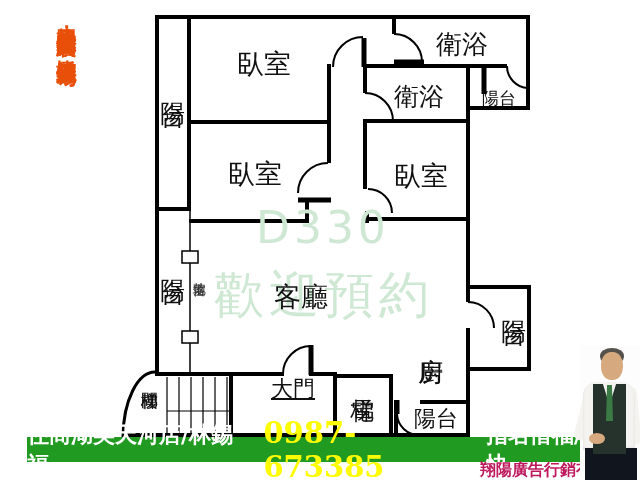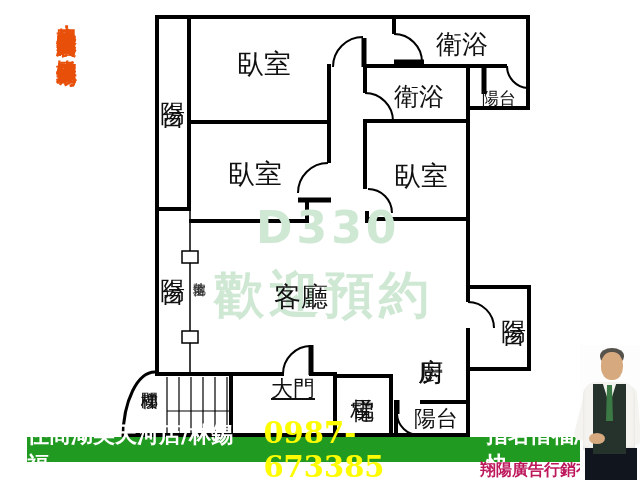--- a/index.html
+++ b/index.html
@@ -4,21 +4,21 @@
 <title>floorplan</title>
 <style>
   html,body{margin:0;padding:0;background:#888;}
   #stage{position:relative;width:640px;height:480px;background:#ffffff;overflow:hidden;
          font-family:"DejaVu Sans","Liberation Sans",sans-serif;}
   .vtext{writing-mode:vertical-rl;text-orientation:upright;}
   .label{position:absolute;color:#111;white-space:nowrap;line-height:1.05;}
   #disclaimer{position:absolute;left:54px;top:12px;height:428px;color:#e8500a;
               font-size:20px;font-weight:bold;letter-spacing:1px;}
   #plan-svg{position:absolute;left:0;top:0;}
-  .wm{position:absolute;color:#cfe8d4;font-weight:bold;white-space:nowrap;z-index:1;}
+  .wm{position:absolute;color:#cfe8d4;font-weight:normal;white-space:nowrap;z-index:1;}
   #wm1{left:256px;top:202px;font-size:44px;letter-spacing:4px;}
   #wm2{left:214px;top:262px;font-size:50px;letter-spacing:5px;}
   .label{z-index:3;}
   #footer-bar{position:absolute;left:0;top:437px;width:640px;height:25px;background:#219a21;
               display:flex;align-items:center;box-sizing:border-box;
               gap:12px;z-index:4;font-family:"DejaVu Serif","Liberation Serif",serif;margin-left:27px;}
   #footer-bar .agency{color:#ffffff;font-size:22px;font-weight:bold;}
   #footer-bar .phone{color:#fdfd00;font-size:29px;font-weight:bold;letter-spacing:0px;}
   #footer-bar .slogan{color:#ffffff;font-size:22px;font-weight:bold;}
   #company{position:absolute;left:0;top:460px;width:640px;text-align:right;color:#be185d;

